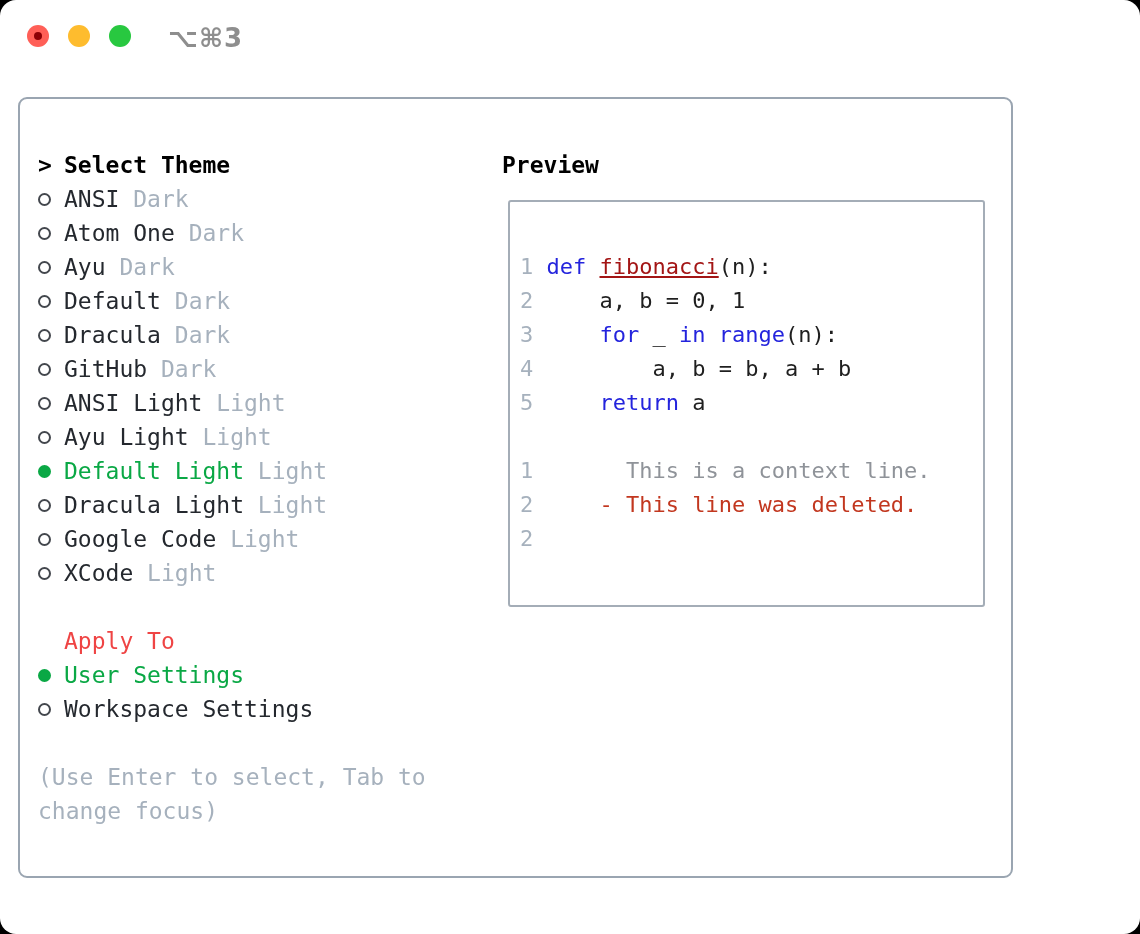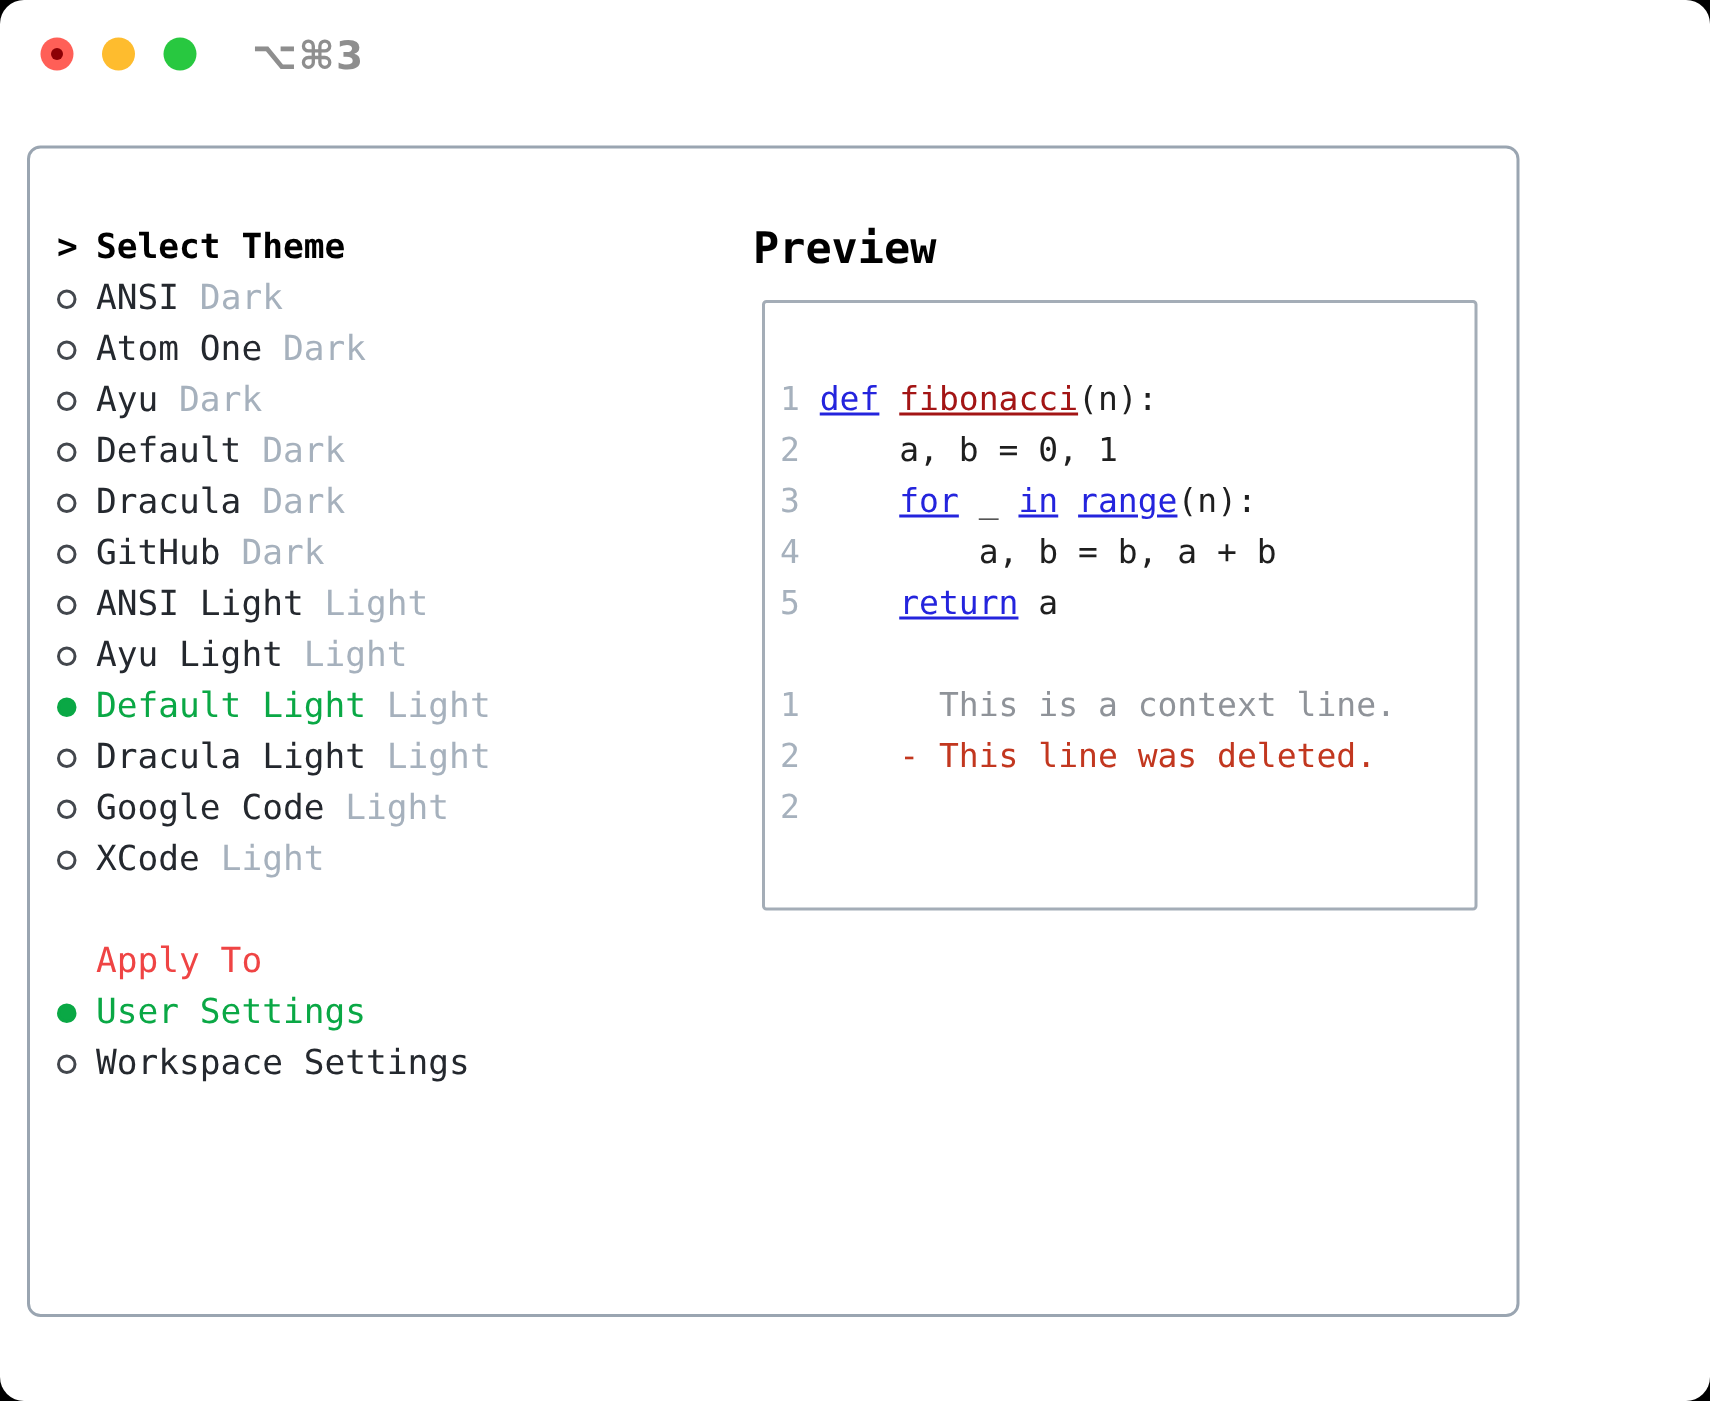--- a/index.html
+++ b/index.html
@@ -41,29 +41,29 @@
   .label{color:var(--text);text-align:right;}
   .label.green{color:var(--selected_green);}
   .variant{color:var(--muted);}
   .spacer{height:34px;}
   .help{
     margin-top:34px;width:420px;font-size:23px;line-height:34px;color:var(--muted);
     white-space:normal;word-break:normal;
   }
   
   .preview-title-row{height:34px;display:flex;align-items:center;}
-  .preview-title{font-size:29px;font-weight:bold;color:#000;}
+  .preview-title{font-size:23px;font-weight:bold;color:#000;}
   .preview-box{
     margin-top:18px;margin-left:6px;width:477px;height:407px;
     border:2px solid var(--box_border);border-radius:3px;background:#fff;
     padding:47px 6px 0 10px;overflow:hidden;
   }
   .code-row{height:34px;display:flex;align-items:center;font-size:22px;white-space:pre;}
   .num{color:var(--line_number);}
-  .seg-keyword{color:var(--keyword);text-decoration:underline;}
+  .seg-keyword{color:var(--keyword);}
   .seg-function{color:var(--function);text-decoration:underline;}
   .seg-plain{color:var(--plain);}
   .seg-context{color:var(--context);}
   .seg-deleted{color:var(--deleted);}
   .seg-added{color:var(--added);}
 </style>
 </head>
 <body>
 
 <div class="window">
@@ -101,20 +101,21 @@
       <div class="row">
         <span class="marker"></span>
         <span class="section-hdr">Apply To</span>
       </div>
 
       <div id="apply-list">
           <div class="row"><span class="marker"><span class="radio selected"></span></span><span class="label green">User Settings</span></div>
           <div class="row"><span class="marker"><span class="radio"></span></span><span class="label">Workspace Settings</span></div>
         </div>
 
+      <div class="help">(Use Enter to select, Tab to change focus)</div>
     </div>
 
     <div class="right-col">
       <div class="preview-title-row">
         <span class="preview-title">Preview</span>
       </div>
       <div id="preview-box" class="preview-box">
           <div class="code-row"><span class="num">1 </span><span class="seg-keyword">def</span><span class="seg-plain"> </span><span class="seg-function">fibonacci</span><span class="seg-plain">(n):</span></div>
           <div class="code-row"><span class="num">2 </span><span class="seg-plain">    a, b = 0, 1</span></div>
           <div class="code-row"><span class="num">3 </span><span class="seg-plain">    </span><span class="seg-keyword">for</span><span class="seg-plain"> _ </span><span class="seg-keyword">in</span><span class="seg-plain"> </span><span class="seg-keyword">range</span><span class="seg-plain">(n):</span></div>

